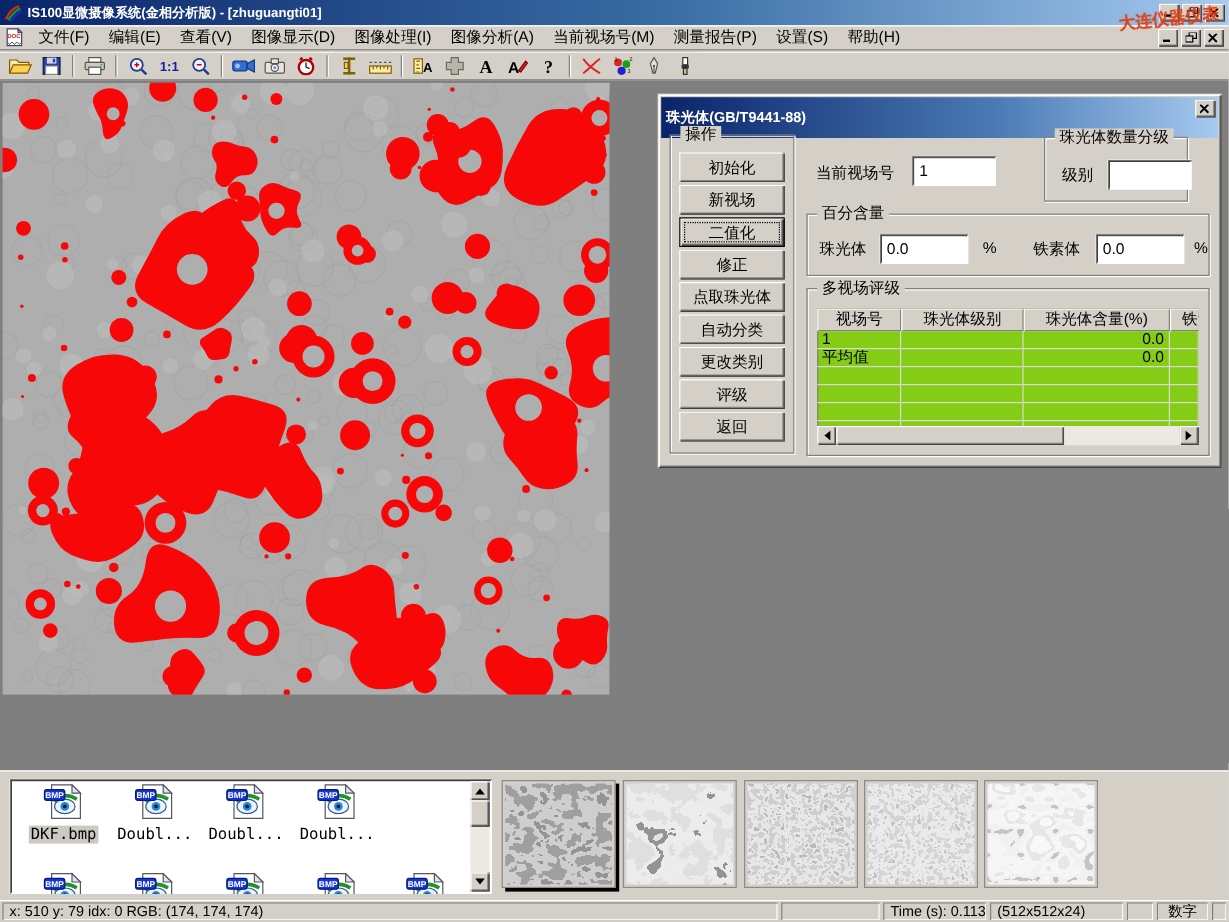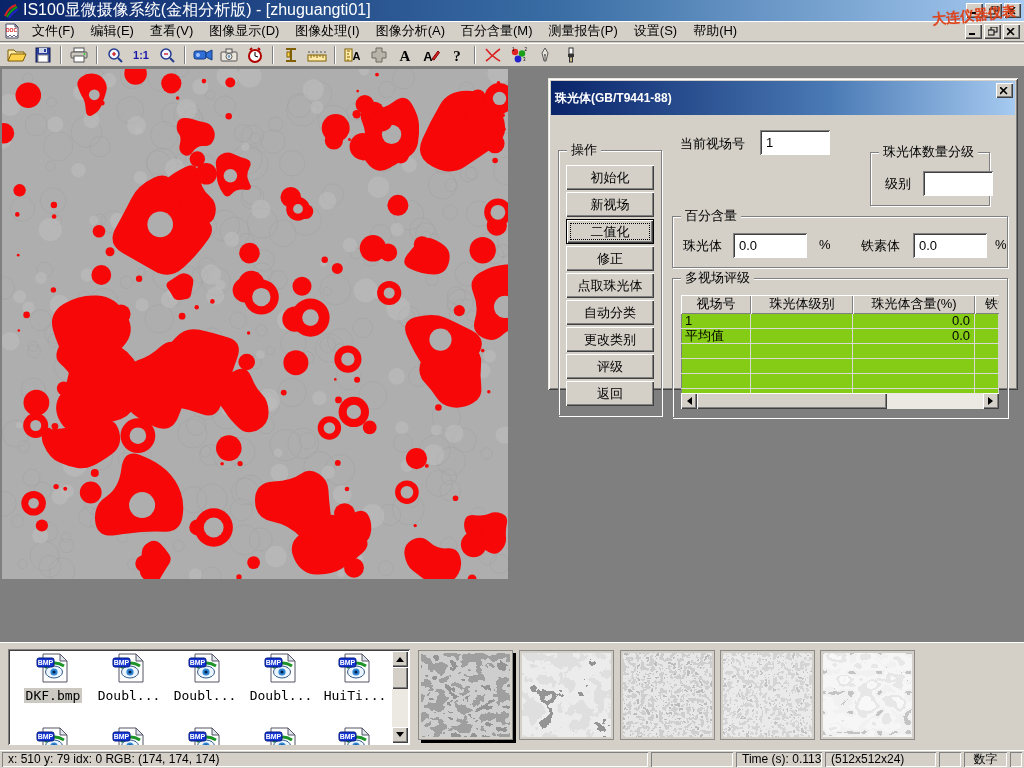--- a/index.html
+++ b/index.html
@@ -1,26 +1,26 @@
 <!DOCTYPE html>
 <html><head>
 <meta charset="utf-8">
 <style>
   * { box-sizing: border-box; margin: 0; padding: 0; }
   html,body { width:1024px; height:768px; overflow:hidden; }
   body { font-family:"Liberation Sans","DejaVu Sans",sans-serif; font-size:12px; color:#000; }
   .win { position:relative; width:1024px; height:768px; background:#d4d0c8; overflow:hidden; }
   .btn3d { background:#d4d0c8; box-shadow: inset 1px 1px 0 #ffffff, inset -1px -1px 0 #404040, inset -2px -2px 0 #808080; border:none; cursor:default; }
-  .groupbox { position:absolute; border:1px solid #808080; box-shadow: inset 1px 1px 0 #fff, 1px 1px 0 #fff; margin-top: 38px; }
+  .groupbox { position:absolute; border:1px solid #808080; box-shadow: inset 1px 1px 0 #fff, 1px 1px 0 #fff; }
   .grouplabel { position:absolute; top:-8px; left:8px; background:#d4d0c8; padding:0 4px; font-size:13px; line-height:14px; }
 
   
   .titlebar { position:absolute; left:0; top:0; width:1024px; height:21px;
     background:linear-gradient(90deg,#0a246a,#3a6ea5 55%,#a6caf0); display:flex; align-items:center; padding:0 3px; }
-  .titlebar .apptitle { color:#fff; font-weight:normal; font-size:16px; margin-left:4px; white-space:nowrap;text-align:center; }
+  .titlebar .apptitle { color:#fff; font-weight:bold; font-size:11px; margin-left:4px; white-space:nowrap;text-align:center; }
   .winbtns { position:absolute; right:3px; top:3px; display:flex; gap:2px; }
   .wbtn { width:17px; height:15px; background:#d4d0c8; box-shadow: inset 1px 1px 0 #fff, inset -1px -1px 0 #404040, inset -2px -2px 0 #808080; display:flex; align-items:center; justify-content:center; }
   .watermark { position:absolute; right:8px; top:7px; color:rgba(224,62,20,0.9); font-size:14px; font-weight:bold; transform:rotate(-6deg); z-index:30; pointer-events:none; white-space:nowrap; text-shadow:0 0 1px rgba(224,62,20,.5); }
 
   
   .menubar { position:absolute; left:0; top:21px; width:1024px; height:21px; background:#d4d0c8; display:flex; align-items:center; border-bottom:1px solid #808080; box-shadow: inset 0 1px 0 #fff; padding-left:4px; }
   .menuitem { padding:2px 8px; font-size:13px; white-space:nowrap; }
   .mdi-btns { position:absolute; right:4px; top:3px; display:flex; gap:2px; }
 
   
@@ -174,21 +174,21 @@
       <path d="M11 1 l3 3 h-3 z" fill="#cdd4e4" stroke="#446"></path>
       <path d="M2 12 l2 2 2-2 2 2 2-2 2 2 2-2" fill="#fff" stroke="#446" stroke-width="0.8"></path>
       <text x="7.5" y="9" font-size="5" font-weight="bold" fill="#c22" text-anchor="middle" font-family="Liberation Sans,sans-serif">DOC</text>
     </svg>
     <div class="menuitem">文件(F)</div>
     <div class="menuitem">编辑(E)</div>
     <div class="menuitem">查看(V)</div>
     <div class="menuitem">图像显示(D)</div>
     <div class="menuitem">图像处理(I)</div>
     <div class="menuitem">图像分析(A)</div>
-    <div class="menuitem">百分含量(M)</div>
+    <div class="menuitem">当前视场号(M)</div>
     <div class="menuitem">测量报告(P)</div>
     <div class="menuitem">设置(S)</div>
     <div class="menuitem">帮助(H)</div>
     <div class="mdi-btns">
       <div class="wbtn">
           <svg width="9" height="9">
             <rect x="0" y="6" width="6" height="2" fill="#000"></rect>
           </svg>
         </div>
       <div class="wbtn">
@@ -998,26 +998,20 @@
             <use href="#bmpicon"></use>
           </svg><br>
         <span class="flabel">Doubl...</span>
       </div>
       <div class="fitem" style="left:236px; top:4px;">
         <svg width="34" height="30">
             <use href="#bmpicon"></use>
           </svg><br>
         <span class="flabel">Doubl...</span>
       </div>
-      <div class="fitem" style="left:310px; top:4px;">
-        <svg width="34" height="30">
-            <use href="#bmpicon"></use>
-          </svg><br>
-        <span class="flabel">HuiTi...</span>
-      </div>
 
       <div class="fitem" style="left:8px; top:78px;"><svg width="34" height="30">
             <use href="#bmpicon"></use>
           </svg></div>
       <div class="fitem" style="left:84px; top:78px;"><svg width="34" height="30">
             <use href="#bmpicon"></use>
           </svg></div>
       <div class="fitem" style="left:160px; top:78px;"><svg width="34" height="30">
             <use href="#bmpicon"></use>
           </svg></div>

